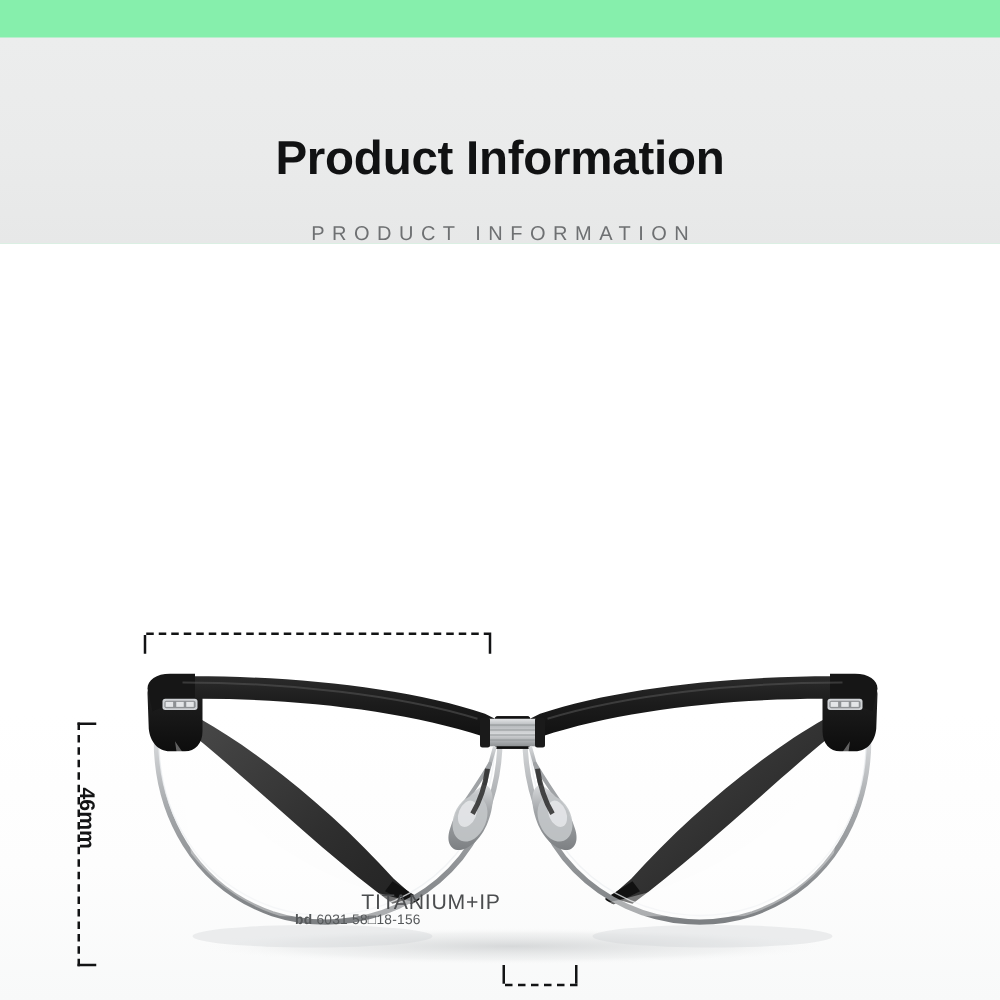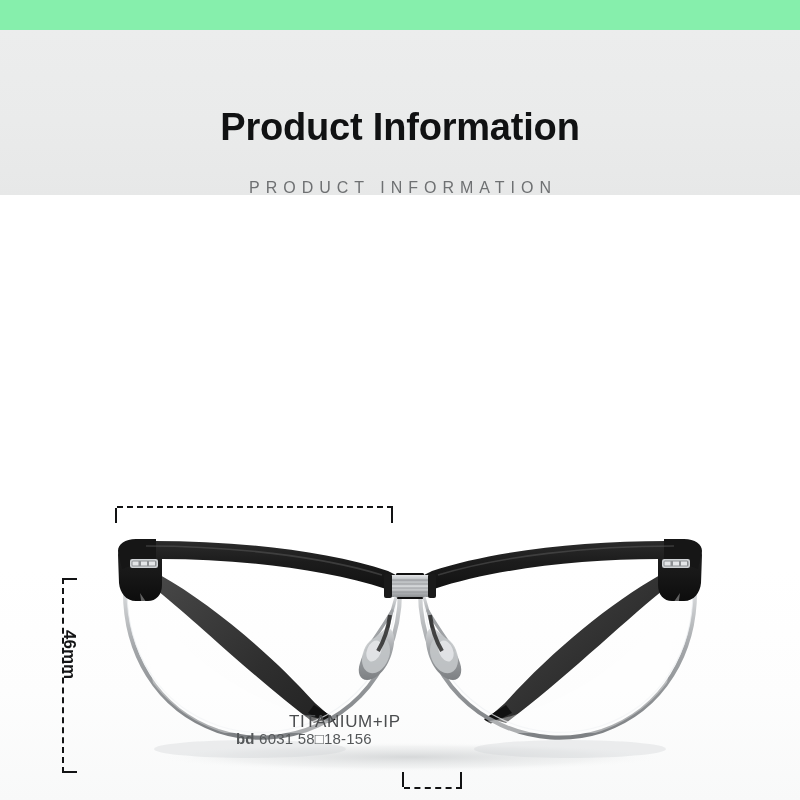--- a/index.html
+++ b/index.html
@@ -164,21 +164,21 @@
     color: #4b4d4f;
     letter-spacing: 0.6px;
     white-space: nowrap;
     line-height: 1;
     margin-left: 42px;
   }
   .lens-model {
     position: absolute;
     left: 236px;
     top: 536px;
-    font-size: 15px;
+    font-size: 11px;
     font-weight: 400;
     color: #55585a;
     letter-spacing: 0.2px;
     white-space: nowrap;
     line-height: 1;
   }
   .lens-model b { font-weight: bold; }
 </style>
 </head>
 <body>

